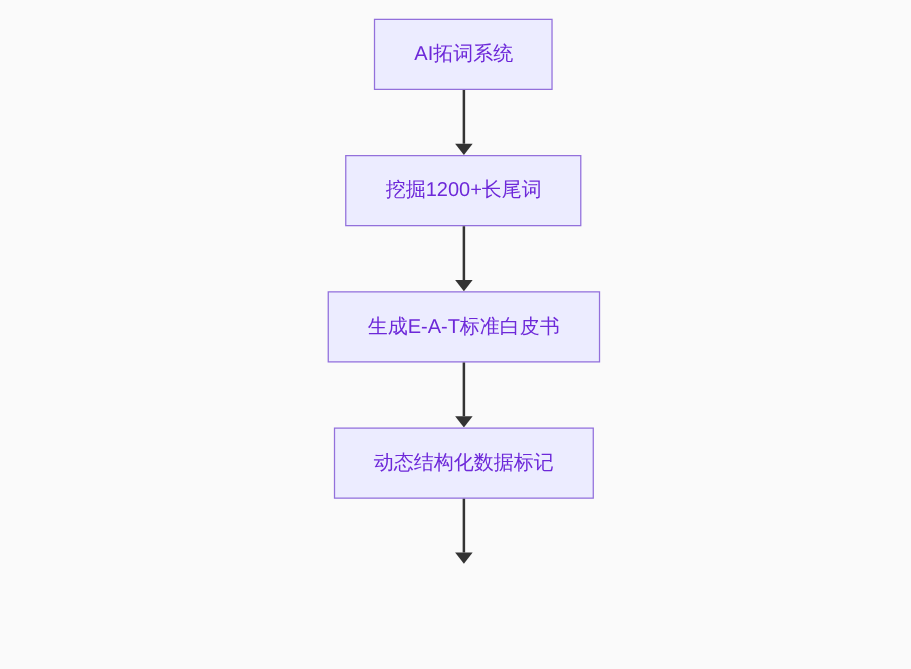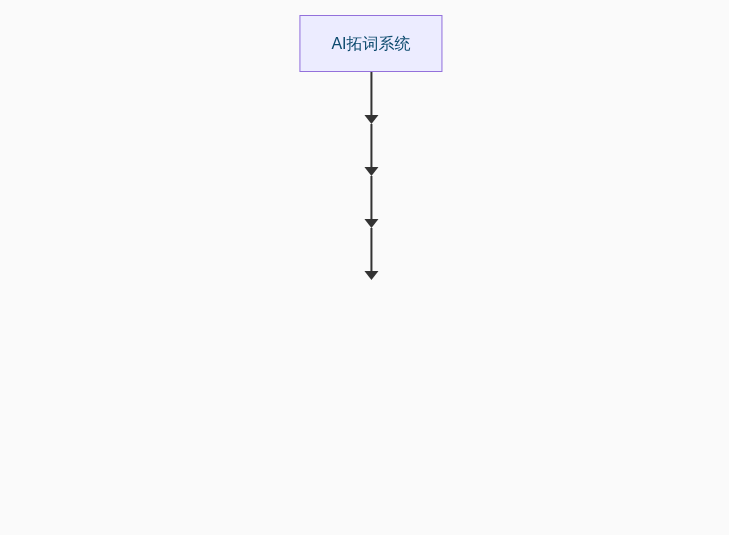--- a/index.html
+++ b/index.html
@@ -26,21 +26,21 @@
   }
   .node {
     height: 57px;
     min-width: 120px;
     padding: 0 31px;
     background: #ECECFF;
     border: 1px solid #9370DB;
     display: flex;
     align-items: center;
     justify-content: center;
-    color: #0c4a6e;
+    color: #6d28d9;
     font-size: 16px;
     white-space: nowrap;
     line-height: 1;
   }
   .edge {
     display: flex;
     flex-direction: column;
     align-items: center;
     height: 52px;
   }
@@ -65,32 +65,41 @@
 
     <div class="node">
       <span>AI拓词系统</span>
     </div>
 
     <div class="edge">
       <div class="shaft"></div>
       <div class="head"></div>
     </div>
 
+    <div class="node">
+      <span>挖掘1200+长尾词</span>
+    </div>
 
     <div class="edge">
       <div class="shaft"></div>
       <div class="head"></div>
     </div>
 
+    <div class="node">
+      <span>生成E-A-T标准白皮书</span>
+    </div>
 
     <div class="edge">
       <div class="shaft"></div>
       <div class="head"></div>
     </div>
 
+    <div class="node">
+      <span>动态结构化数据标记</span>
+    </div>
 
     <div class="edge">
       <div class="shaft"></div>
       <div class="head"></div>
     </div>
 
 
   </div>
 </div>
 

